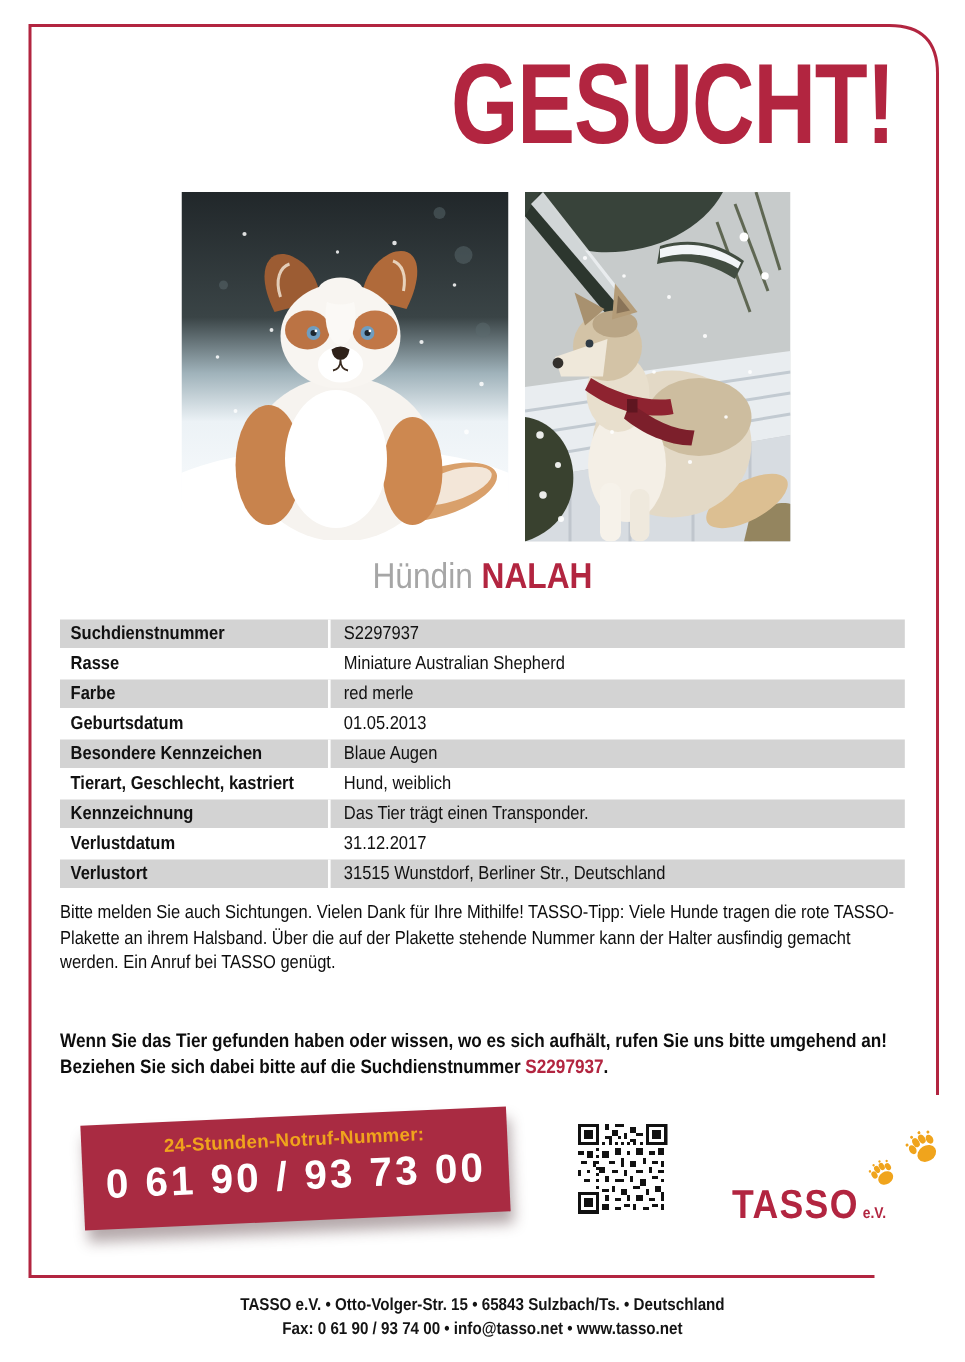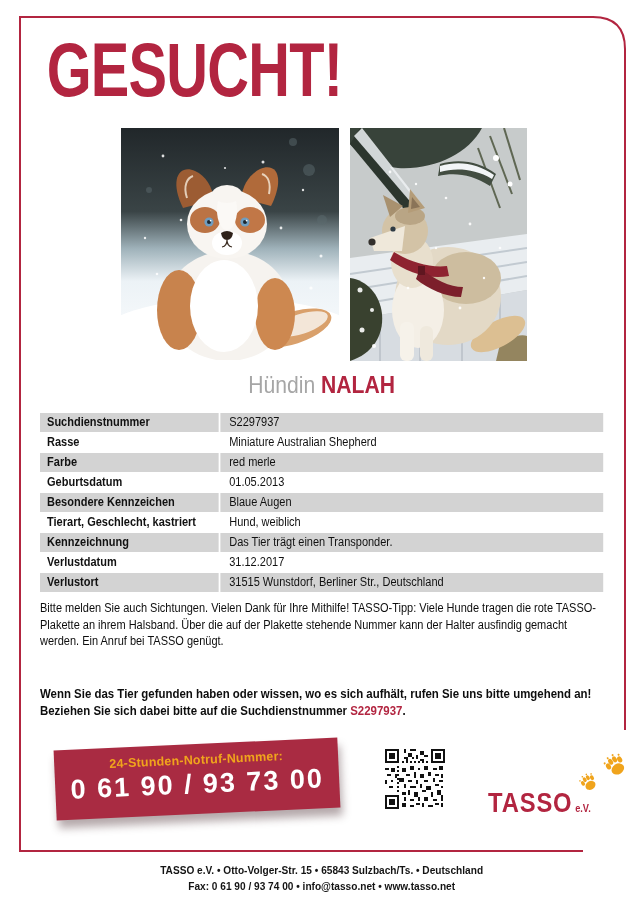--- a/index.html
+++ b/index.html
@@ -20,21 +20,21 @@
     overflow:hidden;
   }
   .abs{position:absolute;}
   .condensed{transform:scaleX(0.88);transform-origin:0 0;}
 
   
   #frame-svg{left:0;top:0;z-index:1;}
   #logo-whitepatch{left:584px;top:732px;width:59px;height:126px;background:#fff;z-index:2;}
 
   
-  .title-wrap{left:0;top:30px;width:643px;text-align:left;z-index:3;text-decoration:underline;}
+  .title-wrap{left:0;top:30px;width:643px;text-align:right;z-index:3;text-decoration:underline;}
   .title-wrap h1{
     display:inline-block;
     font-size:76px;line-height:80px;font-weight:bold;
     letter-spacing:-1px;
     color:var(--accent-red);
     transform:scaleX(0.76);transform-origin:center top;
     white-space:nowrap;
   }
 
   

